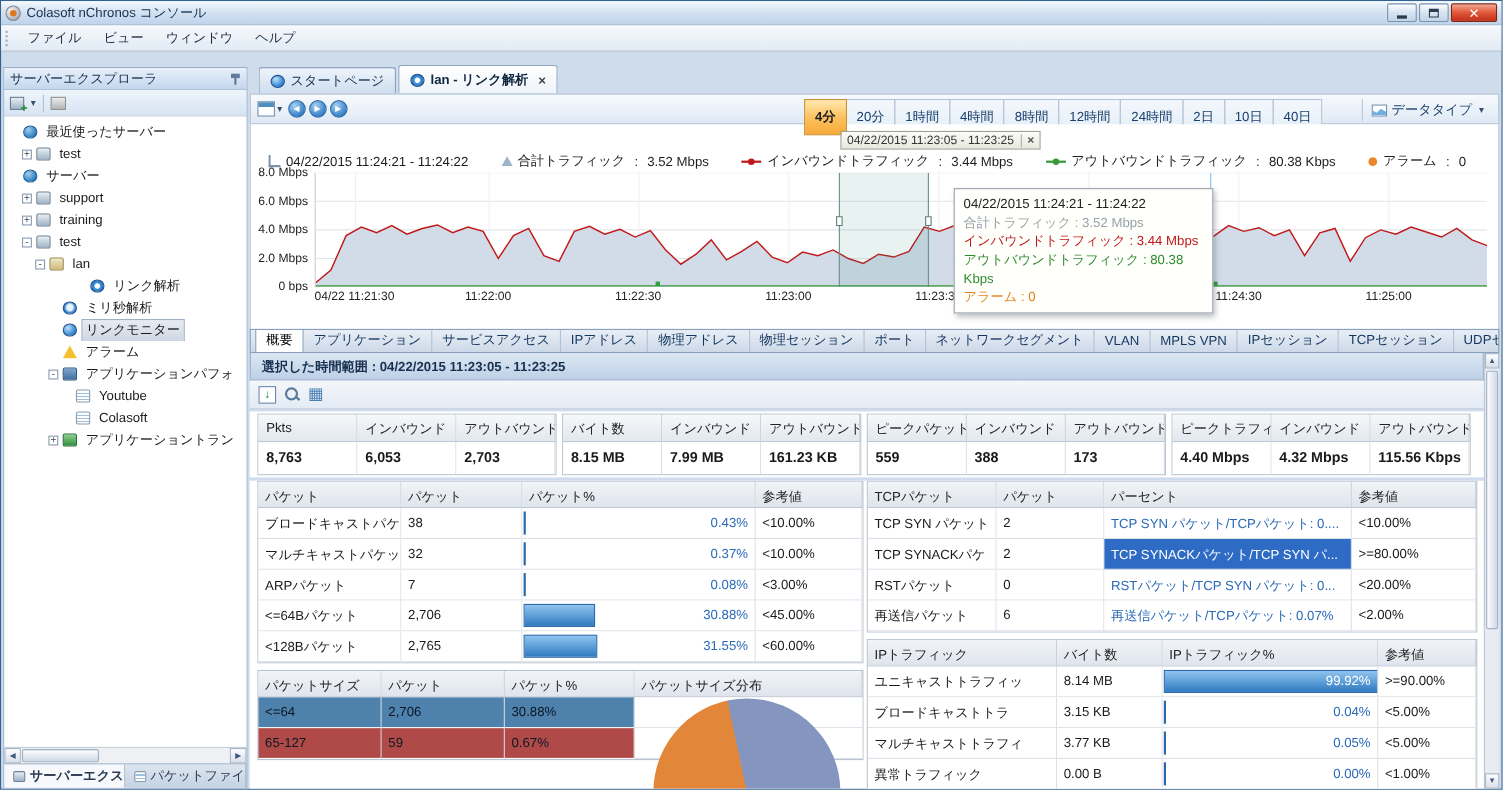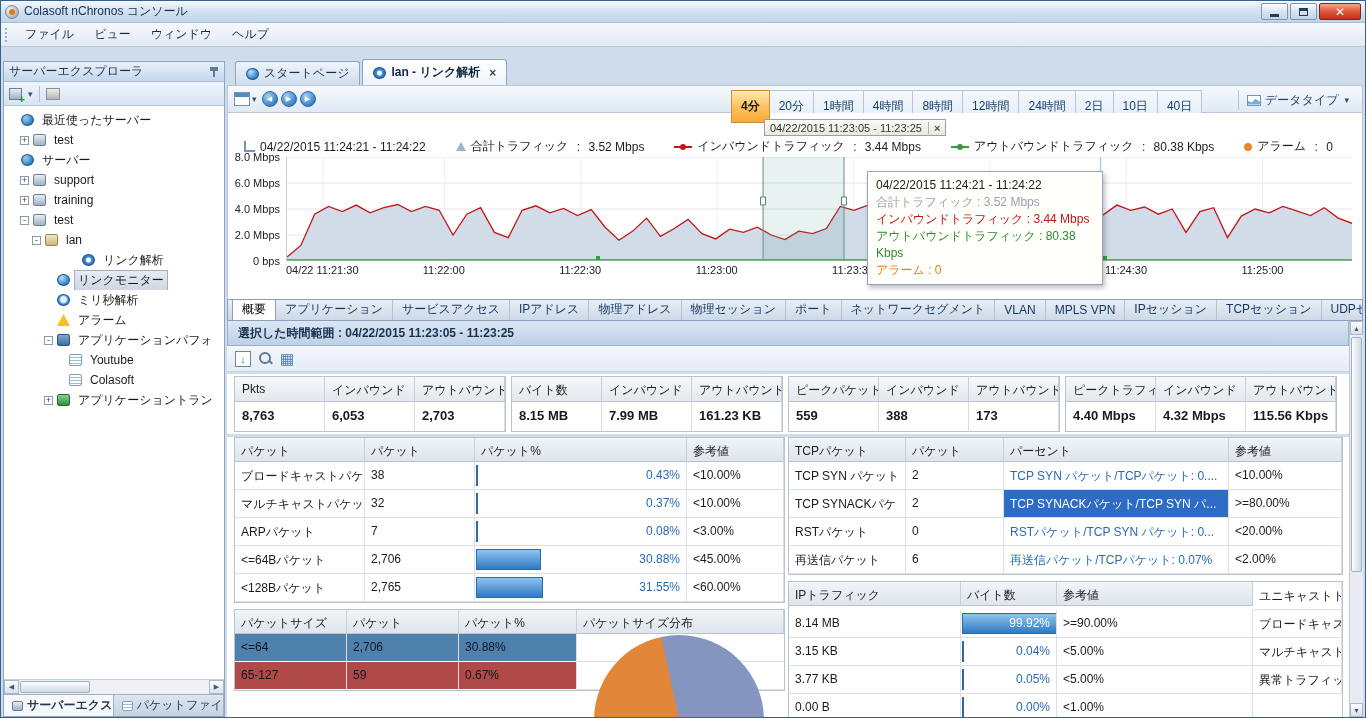--- a/index.html
+++ b/index.html
@@ -208,29 +208,29 @@
         <div class="tree-item" style="padding-left: 28px;">
           <span class="expander">-</span>
           <span class="ticon ti-nic"></span>
           <span class="tlabel">lan</span>
         </div>
         <div class="tree-item" style="padding-left: 40px; margin-left: 25px;">
           <span class="expander-spacer"></span>
           <span class="ticon ti-ring"></span>
           <span class="tlabel">リンク解析</span>
         </div>
+        <div class="tree-item" style="padding-left: 40px;">
+          <span class="expander-spacer"></span>
+          <span class="ticon ti-clock"></span>
+          <span class="tlabel">ミリ秒解析</span>
+        </div>
         <div class="tree-item selected" style="padding-left: 40px;">
           <span class="expander-spacer"></span>
           <span class="ticon ti-ring2"></span>
           <span class="tlabel">リンクモニター</span>
-        </div>
-        <div class="tree-item" style="padding-left: 40px;">
-          <span class="expander-spacer"></span>
-          <span class="ticon ti-clock"></span>
-          <span class="tlabel">ミリ秒解析</span>
         </div>
         <div class="tree-item" style="padding-left: 40px;">
           <span class="expander-spacer"></span>
           <span class="ticon ti-warn"></span>
           <span class="tlabel">アラーム</span>
         </div>
         <div class="tree-item" style="padding-left: 40px;">
           <span class="expander">-</span>
           <span class="ticon ti-monitor"></span>
           <span class="tlabel">アプリケーションパフォ</span>
@@ -531,20 +531,21 @@
           <div class="dt-c link-cell">RSTパケット/TCP SYN パケット: 0...</div>
           <div class="dt-c">&lt;20.00%</div>
           <div class="dt-c">再送信パケット</div>
           <div class="dt-c">6</div>
           <div class="dt-c link-cell">再送信パケット/TCPパケット: 0.07%</div>
           <div class="dt-c">&lt;2.00%</div>
         </div>
       <div class="dtable" id="ipTable" style="left: 561px; top: 144px; grid-template-columns: 172px 96px 196px 89px;">
           <div class="dt-h">IPトラフィック</div>
           <div class="dt-h">バイト数</div>
+          <div class="dt-h">IPトラフィック%</div>
           <div class="dt-h">参考値</div>
           <div class="dt-c">ユニキャストトラフィッ</div>
           <div class="dt-c">8.14 MB</div>
           <div class="dt-c pct-cell">
             <span class="pct-bar" style="width: 99.92%;"></span>
             <span class="pct-txt inbar">99.92%</span>
           </div>
           <div class="dt-c">&gt;=90.00%</div>
           <div class="dt-c">ブロードキャストトラ</div>
           <div class="dt-c">3.15 KB</div>

